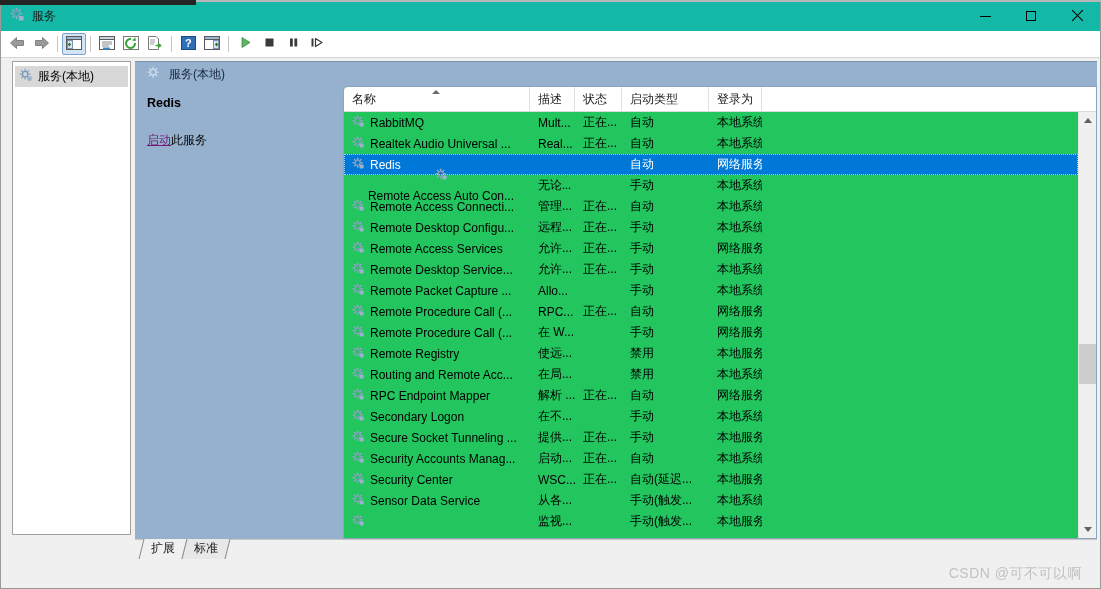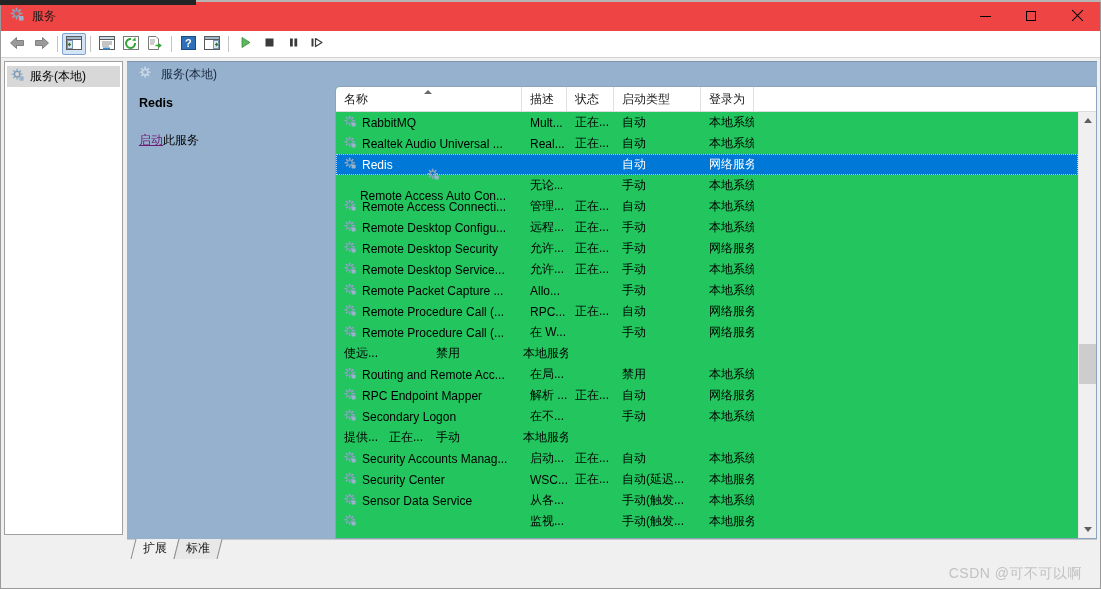--- a/index.html
+++ b/index.html
@@ -41,21 +41,21 @@
     left: 196px; top: 0;
     width: 905px;
     height: 2px;
     background: #b6b6b6;
     z-index: 40;
   }
 
   
   .titlebar {
     height: 30px;
-    background: #ef4444;
+    background: #14b8a6;
     display: flex;
     align-items: center;
     flex: 0 0 auto;
     position: relative;
   }
   .title-left {
     display: flex;
     align-items: center;
     padding-left: 9px;
     gap: 7px;
@@ -145,20 +145,21 @@
 
   
   .body-split {
     flex: 1 1 auto;
     display: flex;
     background: #f0f0f0;
     padding: 3px;
     gap: 4px;
     box-sizing: border-box;
     min-height: 0;
+    margin-left: 8px;
   }
   .tree-pane {
     width: 119px;
     flex: 0 0 auto;
     background: #ffffff;
     border: 1px solid #a0a0a0;
     box-sizing: border-box;
     padding: 4px 2px;
     height: 474px;
   }
@@ -803,21 +804,21 @@
                           <line x1="11.0" y1="7" x2="12.6" y2="7"></line>
                           <line x1="3.1" y1="3.1" x2="4.2" y2="4.2"></line>
                           <line x1="9.8" y1="9.8" x2="10.9" y2="10.9"></line>
                           <line x1="10.9" y1="3.1" x2="9.8" y2="4.2"></line>
                           <line x1="4.2" y1="9.8" x2="3.1" y2="10.9"></line>
                         </g>
                         <g fill="#9ab3cc">
                           <rect x="9.3" y="9.3" width="5" height="5" rx="1"></rect>
                         </g>
                       </svg></span>
-                    <span>Remote Desktop Security</span>
+                    <span>Remote Access Services</span>
                   </div>
                   <div class="cell" style="width: 45px;">允许...</div>
                   <div class="cell" style="width: 47px;">正在...</div>
                   <div class="cell" style="width: 87px;">手动</div>
                   <div class="cell" style="width: 53px;">网络服务</div>
                 </div>
                 <div class="row">
                   <div class="cell name" style="width: 186px;">
                     <span class="gear"><svg width="13" height="13" viewBox="0 0 16 16">
                         <g fill="none" stroke="#7a96b5" stroke-width="1.7">
@@ -919,20 +920,41 @@
                         </g>
                       </svg></span>
                     <span>Remote Procedure Call (...</span>
                   </div>
                   <div class="cell" style="width: 45px;">在 W...</div>
                   <div class="cell" style="width: 47px;"></div>
                   <div class="cell" style="width: 87px;">手动</div>
                   <div class="cell" style="width: 53px;">网络服务</div>
                 </div>
                 <div class="row">
+                  <div class="cell name" style="width: 186px;">
+                    <span class="gear"><svg width="13" height="13" viewBox="0 0 16 16">
+                        <g fill="none" stroke="#7a96b5" stroke-width="1.7">
+                          <circle cx="7" cy="7" r="3.0"></circle>
+                        </g>
+                        <g stroke="#8fa9c4" stroke-width="1.8" stroke-linecap="round">
+                          <line x1="7" y1="1.4" x2="7" y2="3.0"></line>
+                          <line x1="7" y1="11.0" x2="7" y2="12.6"></line>
+                          <line x1="1.4" y1="7" x2="3.0" y2="7"></line>
+                          <line x1="11.0" y1="7" x2="12.6" y2="7"></line>
+                          <line x1="3.1" y1="3.1" x2="4.2" y2="4.2"></line>
+                          <line x1="9.8" y1="9.8" x2="10.9" y2="10.9"></line>
+                          <line x1="10.9" y1="3.1" x2="9.8" y2="4.2"></line>
+                          <line x1="4.2" y1="9.8" x2="3.1" y2="10.9"></line>
+                        </g>
+                        <g fill="#9ab3cc">
+                          <rect x="9.3" y="9.3" width="5" height="5" rx="1"></rect>
+                        </g>
+                      </svg></span>
+                    <span>Remote Registry</span>
+                  </div>
                   <div class="cell" style="width: 45px;">使远...</div>
                   <div class="cell" style="width: 47px;"></div>
                   <div class="cell" style="width: 87px;">禁用</div>
                   <div class="cell" style="width: 53px;">本地服务</div>
                 </div>
                 <div class="row">
                   <div class="cell name" style="width: 186px;">
                     <span class="gear"><svg width="13" height="13" viewBox="0 0 16 16">
                         <g fill="none" stroke="#7a96b5" stroke-width="1.7">
                           <circle cx="7" cy="7" r="3.0"></circle>
@@ -1006,20 +1028,41 @@
                         </g>
                       </svg></span>
                     <span>Secondary Logon</span>
                   </div>
                   <div class="cell" style="width: 45px;">在不...</div>
                   <div class="cell" style="width: 47px;"></div>
                   <div class="cell" style="width: 87px;">手动</div>
                   <div class="cell" style="width: 53px;">本地系统</div>
                 </div>
                 <div class="row">
+                  <div class="cell name" style="width: 186px;">
+                    <span class="gear"><svg width="13" height="13" viewBox="0 0 16 16">
+                        <g fill="none" stroke="#7a96b5" stroke-width="1.7">
+                          <circle cx="7" cy="7" r="3.0"></circle>
+                        </g>
+                        <g stroke="#8fa9c4" stroke-width="1.8" stroke-linecap="round">
+                          <line x1="7" y1="1.4" x2="7" y2="3.0"></line>
+                          <line x1="7" y1="11.0" x2="7" y2="12.6"></line>
+                          <line x1="1.4" y1="7" x2="3.0" y2="7"></line>
+                          <line x1="11.0" y1="7" x2="12.6" y2="7"></line>
+                          <line x1="3.1" y1="3.1" x2="4.2" y2="4.2"></line>
+                          <line x1="9.8" y1="9.8" x2="10.9" y2="10.9"></line>
+                          <line x1="10.9" y1="3.1" x2="9.8" y2="4.2"></line>
+                          <line x1="4.2" y1="9.8" x2="3.1" y2="10.9"></line>
+                        </g>
+                        <g fill="#9ab3cc">
+                          <rect x="9.3" y="9.3" width="5" height="5" rx="1"></rect>
+                        </g>
+                      </svg></span>
+                    <span>Secure Socket Tunneling ...</span>
+                  </div>
                   <div class="cell" style="width: 45px;">提供...</div>
                   <div class="cell" style="width: 47px;">正在...</div>
                   <div class="cell" style="width: 87px;">手动</div>
                   <div class="cell" style="width: 53px;">本地服务</div>
                 </div>
                 <div class="row">
                   <div class="cell name" style="width: 186px;">
                     <span class="gear"><svg width="13" height="13" viewBox="0 0 16 16">
                         <g fill="none" stroke="#7a96b5" stroke-width="1.7">
                           <circle cx="7" cy="7" r="3.0"></circle>

